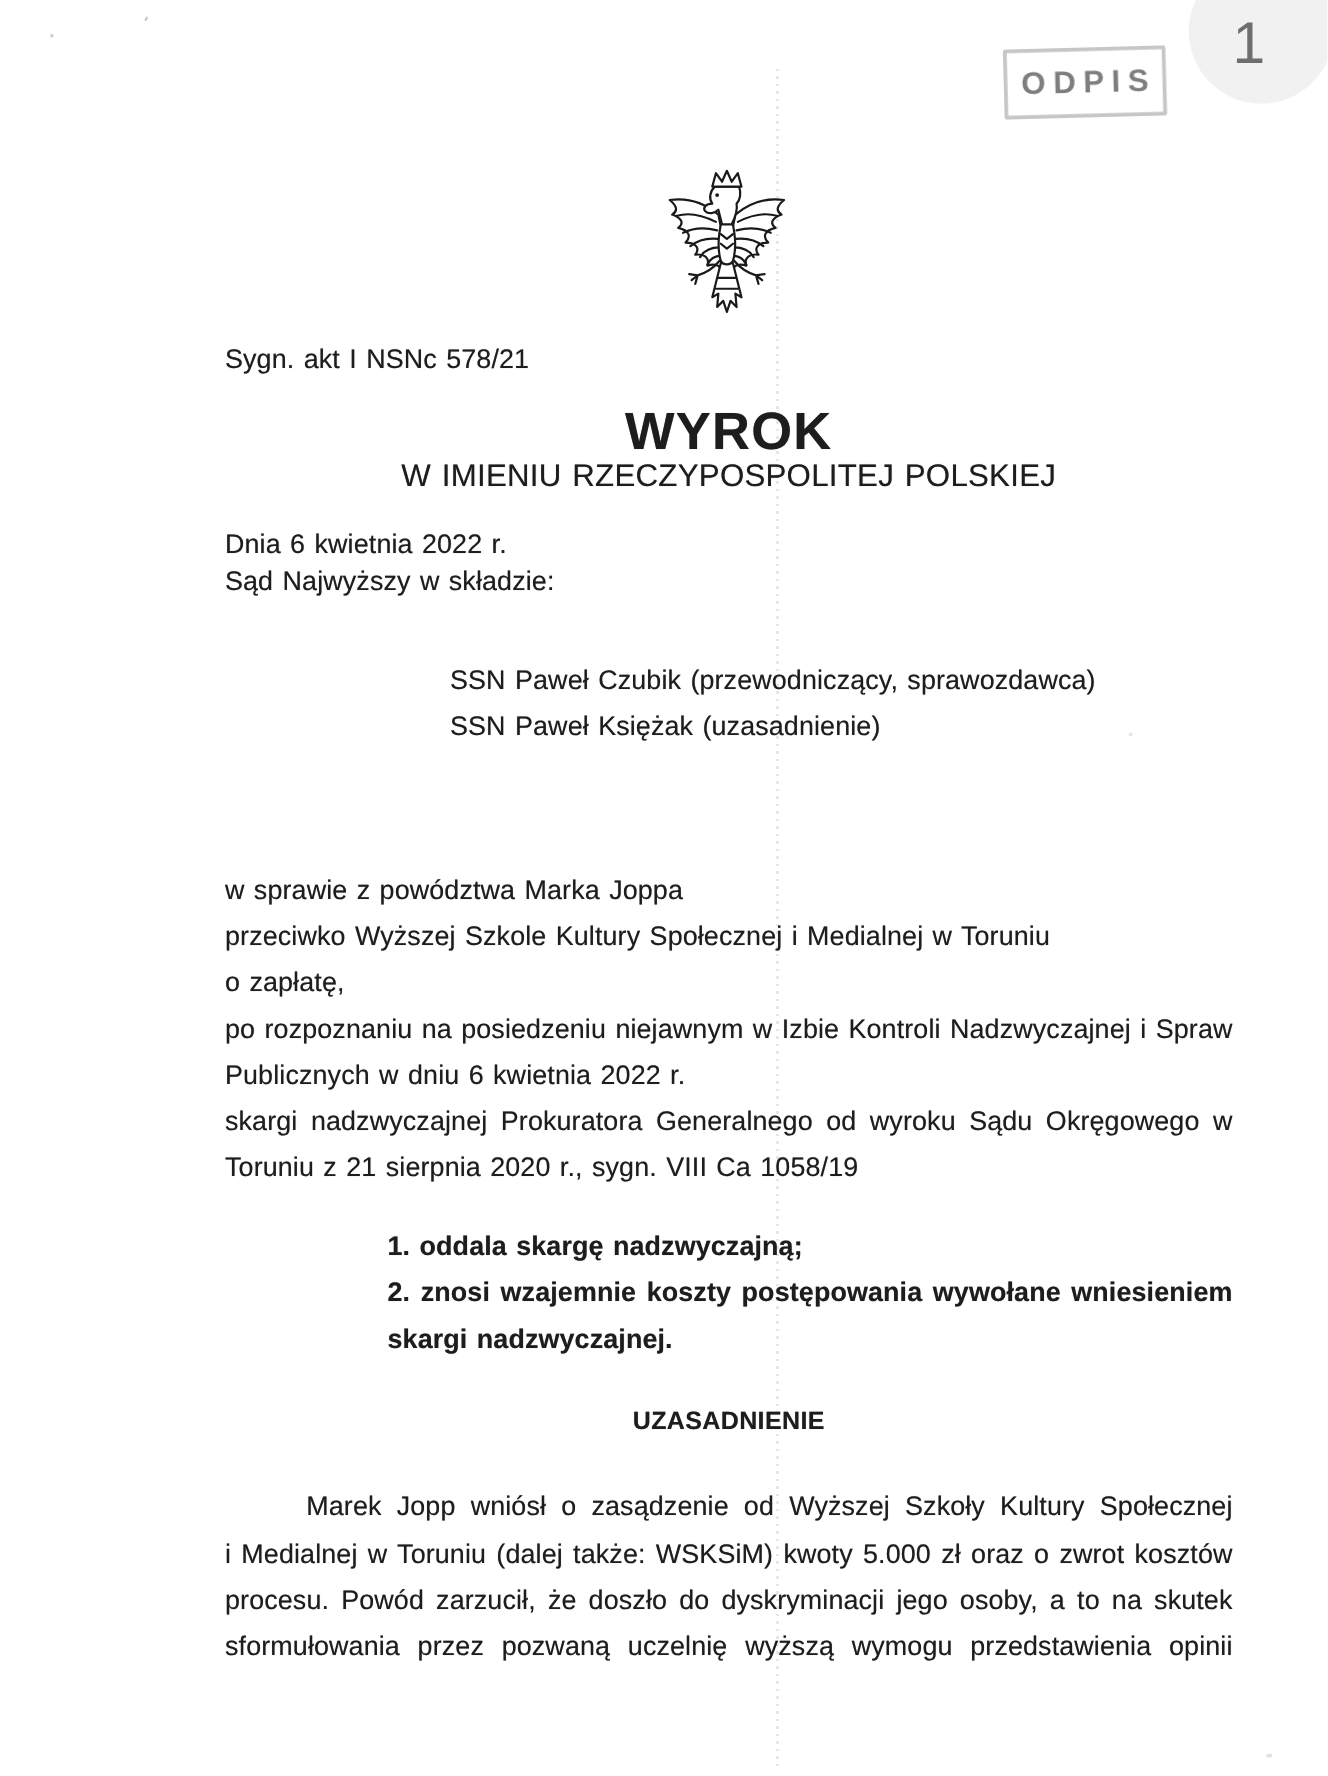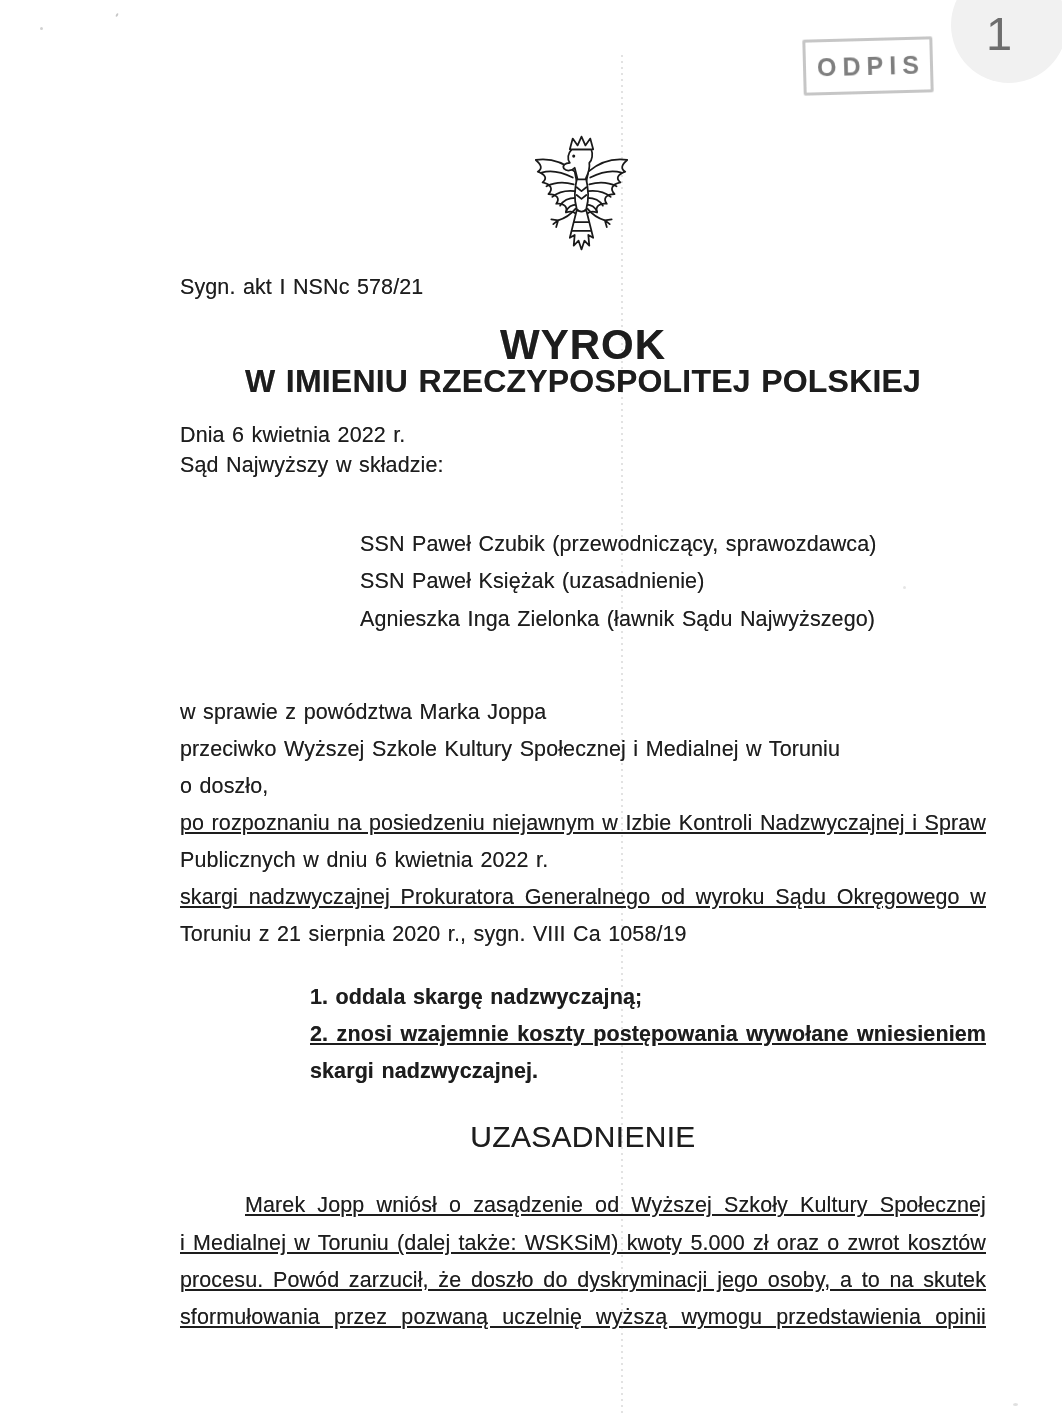--- a/index.html
+++ b/index.html
@@ -11,28 +11,28 @@
     font-family:"Liberation Sans","DejaVu Sans",sans-serif;
     color:#1d1d1d;
   }
   .txt{ text-shadow:0 0 .6px rgba(25,25,25,.55); }
   .row{
     position:absolute;left:180px;width:806px;
     font-size:21.5px;line-height:27px;
     letter-spacing:.1px;word-spacing:1.4px;
     white-space:nowrap;
   }
-  .just{ white-space:normal; text-align:justify; text-align-last:justify;text-decoration:underline; }
+  .just{ white-space:normal; text-align:justify; text-align-last:justify; }
   .center{ text-align:center; }
   .right{ }
   .judge-row{ left:360px; width:626px; }
   .ruling-row{ left:310px; width:676px; font-weight:700; }
   .title-row{ font-size:42px; line-height:38px; font-weight:700; letter-spacing:1px; }
-  .subtitle-row{ font-size:32px; line-height:30px; font-weight:700; letter-spacing:.2px; }
-  .heading-row{ font-size:30px; line-height:28px; font-weight:400; letter-spacing:.3px; }
+  .subtitle-row{ font-size:25px; line-height:30px; font-weight:400; letter-spacing:.2px; }
+  .heading-row{ font-size:20px; line-height:28px; font-weight:700; letter-spacing:.3px; }
   .para-first{ text-indent:65px; }
 
   .emblem{ position:absolute; left:528px; top:132px; width:107px; height:126px; }
   .emblem svg{ width:100%; height:100%; }
 
   .stamp{
     position:absolute; left:803px; top:38px; width:124px; height:50px;
     border:3px solid rgba(125,125,125,.55); border-radius:2px;
     display:flex; align-items:center; justify-content:center;
     transform:rotate(-1.5deg);
@@ -107,25 +107,24 @@
   </div>
 
   <div class="row txt" style="top:274px">Sygn. akt I NSNc 578/21</div>
   <div class="row txt title-row center" style="top:326px">WYROK</div>
   <div class="row txt subtitle-row center" style="top:366px">W IMIENIU RZECZYPOSPOLITEJ POLSKIEJ</div>
   <div class="row txt right" style="top:422px">Dnia 6 kwietnia 2022 r.</div>
   <div class="row txt" style="top:452px">Sąd Najwyższy w składzie:</div>
 
   <div class="row txt judge-row" style="top:531px">SSN Paweł Czubik (przewodniczący, sprawozdawca)</div>
   <div class="row txt judge-row" style="top:568px">SSN Paweł Księżak (uzasadnienie)</div>
-  <div class="row txt judge-row" style="top:606px">Agnieszka Inga Zielonka (ławnik Sądu Najwyższego)</div>
 
   <div class="row txt" style="top:699px">w sprawie z powództwa Marka Joppa</div>
   <div class="row txt" style="top:736px">przeciwko Wyższej Szkole Kultury Społecznej i Medialnej w Toruniu</div>
-  <div class="row txt" style="top:773px">o doszło,</div>
+  <div class="row txt" style="top:773px">o zapłatę,</div>
   <div class="row txt just" style="top:810px">po rozpoznaniu na posiedzeniu niejawnym w Izbie Kontroli Nadzwyczajnej i Spraw</div>
   <div class="row txt" style="top:847px">Publicznych w dniu 6 kwietnia 2022 r.</div>
   <div class="row txt just" style="top:884px">skargi nadzwyczajnej Prokuratora Generalnego od wyroku Sądu Okręgowego w</div>
   <div class="row txt" style="top:921px">Toruniu z 21 sierpnia 2020 r., sygn. VIII Ca 1058/19</div>
 
   <div class="row txt ruling-row" style="top:984px">1. oddala skargę nadzwyczajną;</div>
   <div class="row txt ruling-row just" style="top:1021px">2. znosi wzajemnie koszty postępowania wywołane wniesieniem</div>
   <div class="row txt ruling-row" style="top:1058px">skargi nadzwyczajnej.</div>
 
   <div class="row txt heading-row center" style="top:1123px">UZASADNIENIE</div>

